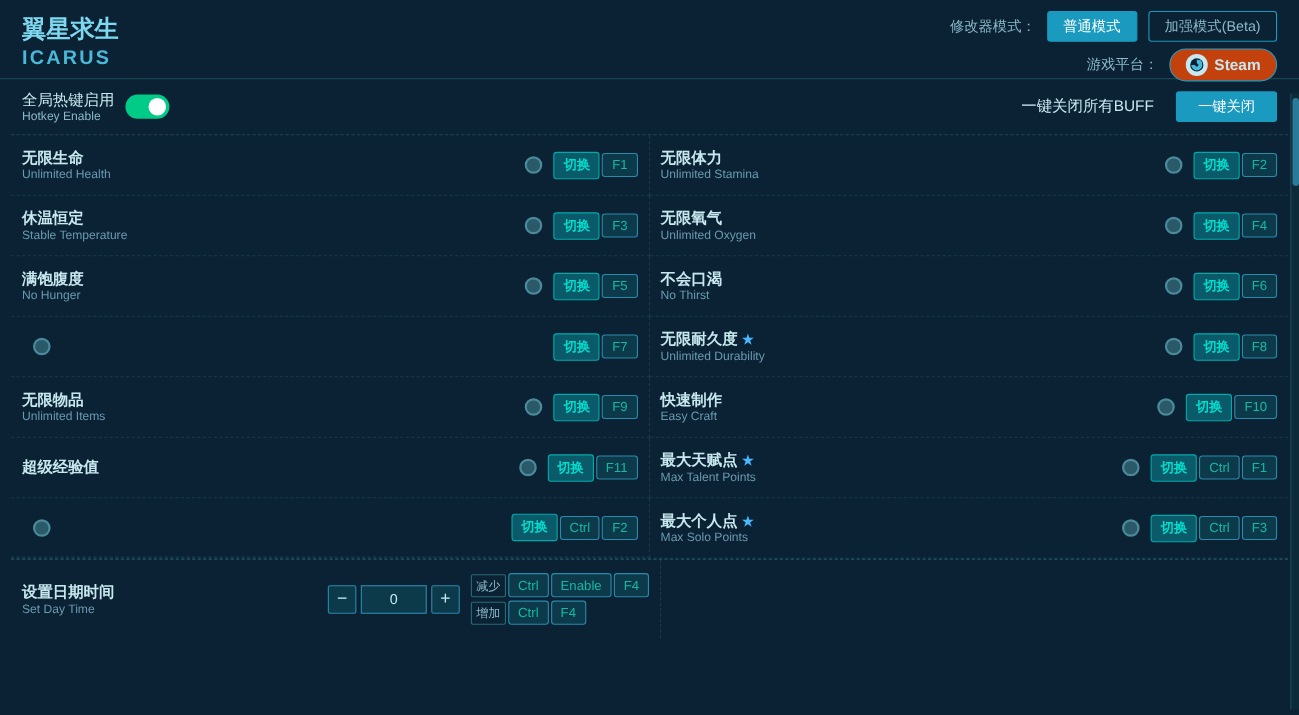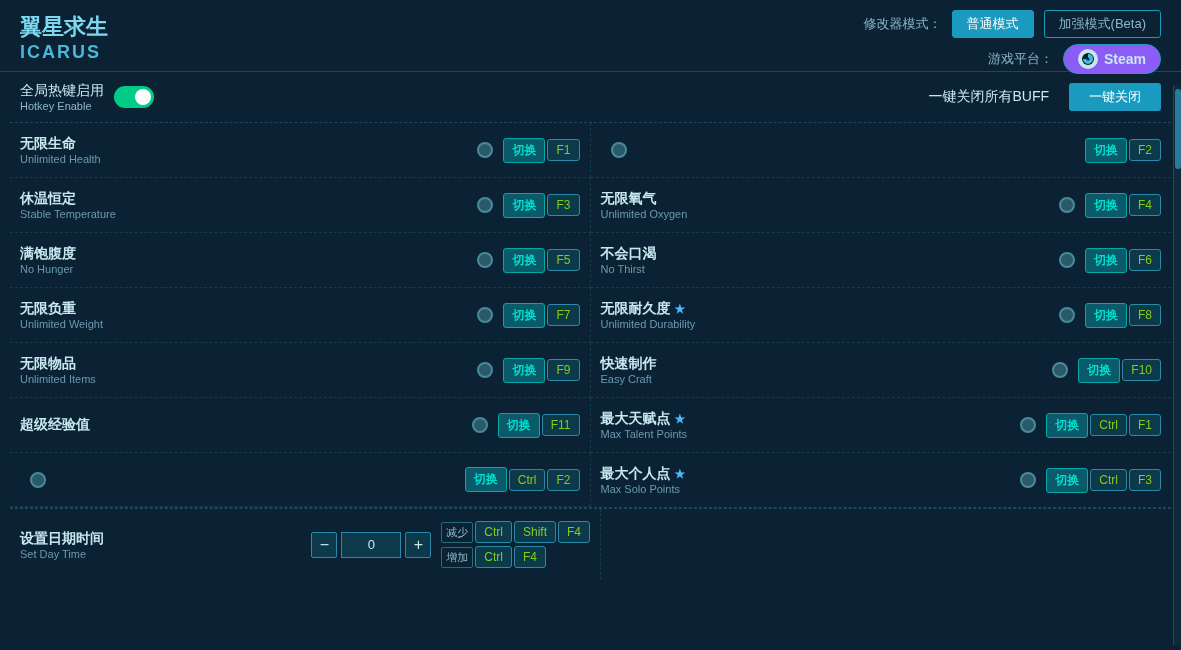--- a/index.html
+++ b/index.html
@@ -70,21 +70,21 @@
     }
     .platform-label {
       font-size: 13px;
       color: #8ab8c8;
     }
     .steam-btn {
       display: flex;
       align-items: center;
       gap: 6px;
       padding: 4px 14px;
-      background: #8b5cf6;
+      background: #c2410c;
       border: 1px solid #2a9abf;
       border-radius: 20px;
       cursor: pointer;
     }
     .steam-icon {
       width: 20px;
       height: 20px;
       background: #c8e8f0;
       border-radius: 50%;
       display: flex;
@@ -198,21 +198,21 @@
       gap: 2px;
       margin-left: auto;
     }
 
     .key-btn {
       display: inline-block;
       padding: 3px 8px;
       border: 1px solid #2a8aaa;
       border-radius: 3px;
       font-size: 12px;
-      color: #84cc16;
+      color: #14b8a6;
       background: #0d3a4a;
       min-width: 28px;
       text-align: center;
     }
     .key-btn.toggle-key {
       background: #0a5a6a;
       color: #00ddcc;
       border-color: #00aaaa;
       font-weight: bold;
     }
@@ -346,20 +346,24 @@
             <div class="feature-name-cn">无限生命</div>
             <div class="feature-name-en">Unlimited Health</div>
           </div>
           <div class="toggle-circle"></div>
           <div class="key-group">
             <span class="key-btn toggle-key">切换</span>
             <span class="key-btn">F1</span>
           </div>
         </div>
         <div class="feature-row">
+          <div class="feature-info">
+            <div class="feature-name-cn">无限体力</div>
+            <div class="feature-name-en">Unlimited Stamina</div>
+          </div>
           <div class="toggle-circle"></div>
           <div class="key-group">
             <span class="key-btn toggle-key">切换</span>
             <span class="key-btn">F2</span>
           </div>
         </div>
         <div class="feature-row feature-left">
           <div class="feature-info">
             <div class="feature-name-cn">休温恒定</div>
             <div class="feature-name-en">Stable Temperature</div>
@@ -397,24 +401,20 @@
             <div class="feature-name-cn">不会口渴</div>
             <div class="feature-name-en">No Thirst</div>
           </div>
           <div class="toggle-circle"></div>
           <div class="key-group">
             <span class="key-btn toggle-key">切换</span>
             <span class="key-btn">F6</span>
           </div>
         </div>
         <div class="feature-row feature-left">
-          <div class="feature-info">
-            <div class="feature-name-cn">无限负重</div>
-            <div class="feature-name-en">Unlimited Weight</div>
-          </div>
           <div class="toggle-circle"></div>
           <div class="key-group">
             <span class="key-btn toggle-key">切换</span>
             <span class="key-btn">F7</span>
           </div>
         </div>
         <div class="feature-row">
           <div class="feature-info">
             <div class="feature-name-cn">无限耐久度<span class="star-badge">★</span></div>
             <div class="feature-name-en">Unlimited Durability</div>
@@ -499,21 +499,21 @@
         </div>
         <div class="stepper-controls">
           <button class="stepper-btn">−</button>
           <input class="stepper-value" type="text" value="0" style="">
           <button class="stepper-btn">+</button>
         </div>
         <div class="key-group-col" style="margin-left:10px;">
           <div class="key-group-sub">
             <span class="sub-label">减少</span>
             <span class="key-btn">Ctrl</span>
-            <span class="key-btn">Shift</span>
+            <span class="key-btn">Enable</span>
             <span class="key-btn">F4</span>
           </div>
           <div class="key-group-sub">
             <span class="sub-label">增加</span>
             <span class="key-btn">Ctrl</span>
             <span class="key-btn">F4</span>
           </div>
         </div>
       </div>
       <div style="flex:1;"></div>

